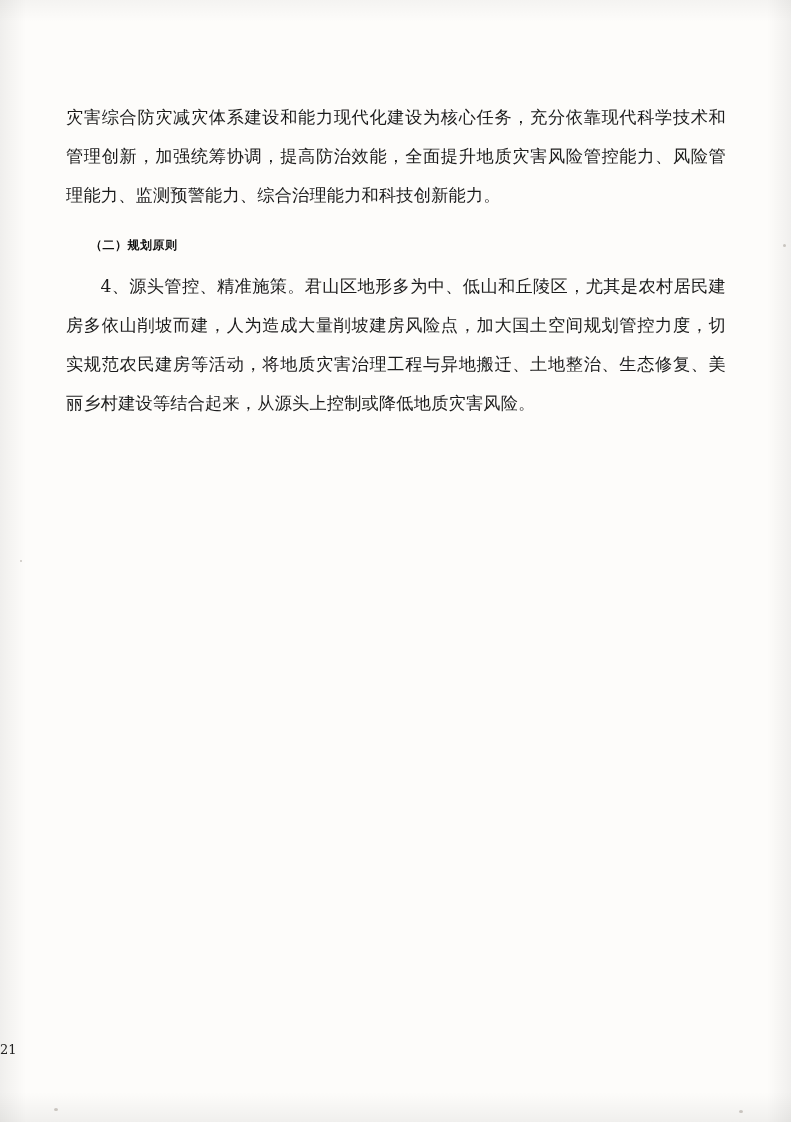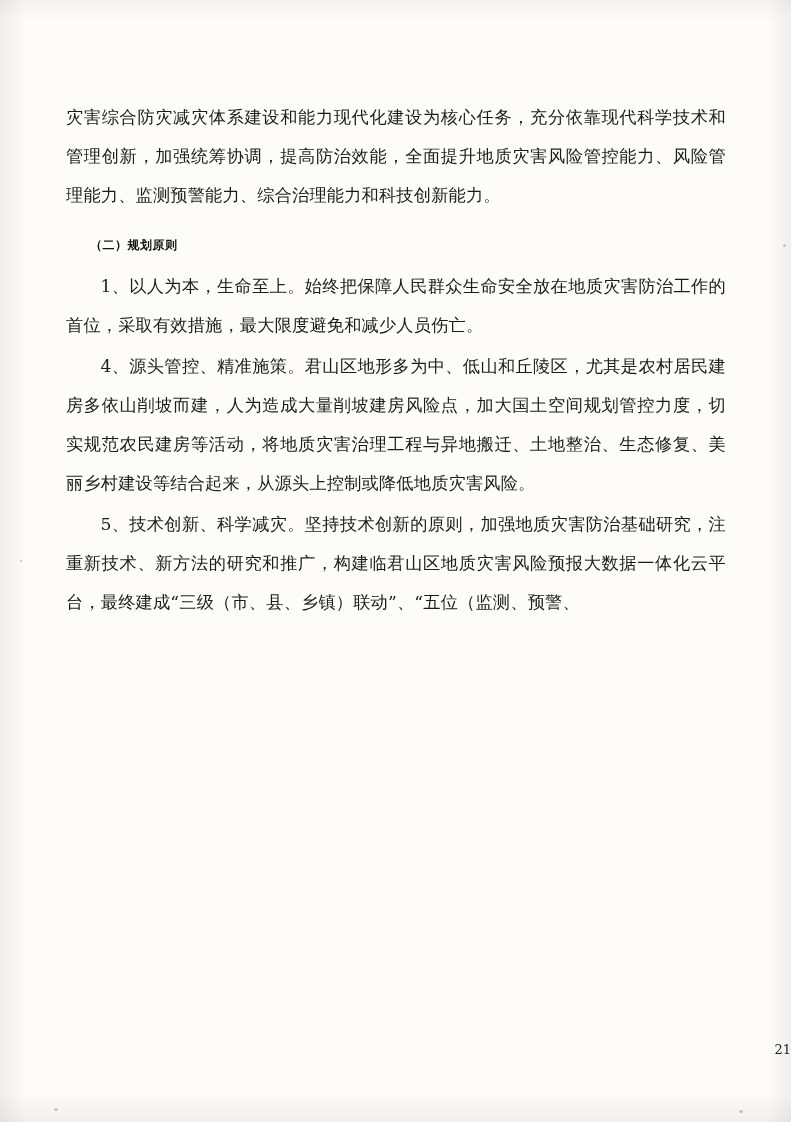--- a/index.html
+++ b/index.html
@@ -60,21 +60,21 @@
     text-indent: 2em;
     letter-spacing: 0.5px;
     font-family: "DejaVu Sans", "Liberation Sans", sans-serif;
     color: #121212;
   }
   .page-number {
     position: absolute;
     left: 0;
     right: 0;
     top: 1042px;
-    text-align: right;
+    text-align: left;
     font-size: 13px;
     font-family: "DejaVu Serif", "Liberation Serif", serif;
     color: #222;
   }
   .speck {
     position: absolute;
     background: #b9b4ad;
     border-radius: 50%;
     opacity: 0.75;
   }
@@ -87,27 +87,25 @@
 <body>
 
 <div class="page">
 
   <div class="content">
 
     <p class="para">灾害综合防灾减灾体系建设和能力现代化建设为核心任务，充分依靠现代科学技术和管理创新，加强统筹协调，提高防治效能，全面提升地质灾害风险管控能力、风险管理能力、监测预警能力、综合治理能力和科技创新能力。</p>
 
     <h2 class="heading">（二）规划原则</h2>
 
-    <p class="para indent">1、以人为本，生命至上。始终把保障人民群众生命安全放在地质灾害防治工作的首位，采取有效措施，最大限度避免和减少人员伤亡。</p>
 
 
 
     <p class="para indent">4、源头管控、精准施策。君山区地形多为中、低山和丘陵区，尤其是农村居民建房多依山削坡而建，人为造成大量削坡建房风险点，加大国土空间规划管控力度，切实规范农民建房等活动，将地质灾害治理工程与异地搬迁、土地整治、生态修复、美丽乡村建设等结合起来，从源头上控制或降低地质灾害风险。</p>
 
-    <p class="para indent">5、技术创新、科学减灾。坚持技术创新的原则，加强地质灾害防治基础研究，注重新技术、新方法的研究和推广，构建临君山区地质灾害风险预报大数据一体化云平台，最终建成“三级（市、县、乡镇）联动”、“五位（监测、预警、</p>
 
   </div>
 
   <div class="page-number">21</div>
 
   <div class="speck s1"></div>
   <div class="speck s2"></div>
   <div class="speck s3"></div>
   <div class="speck s4"></div>
 

